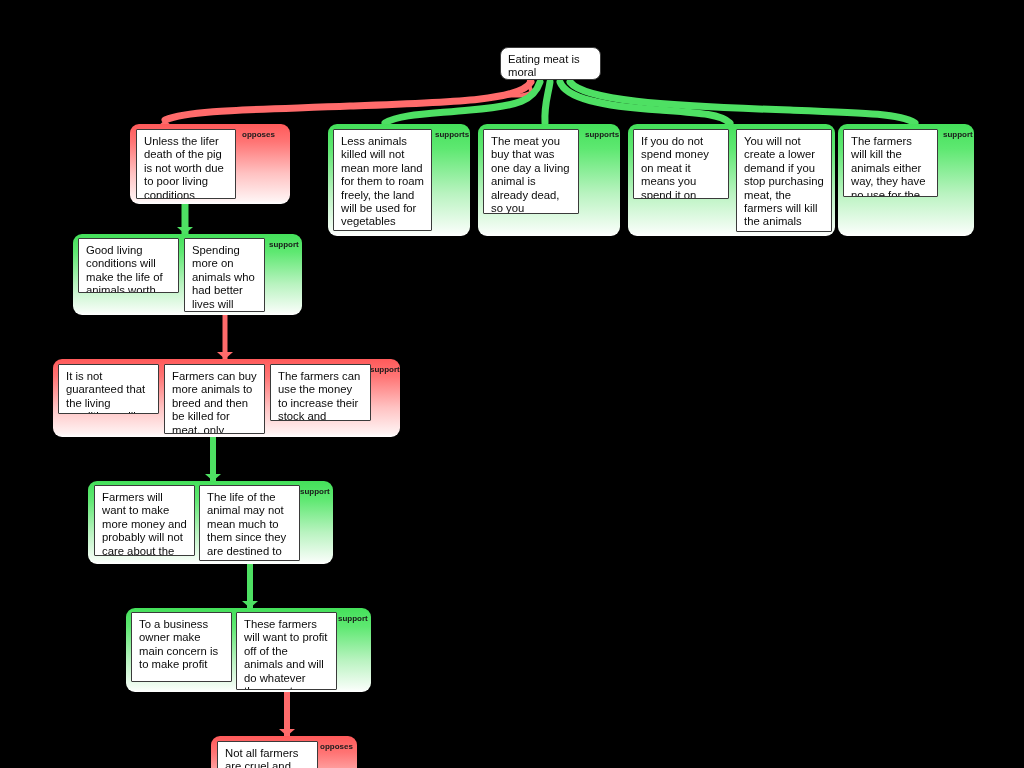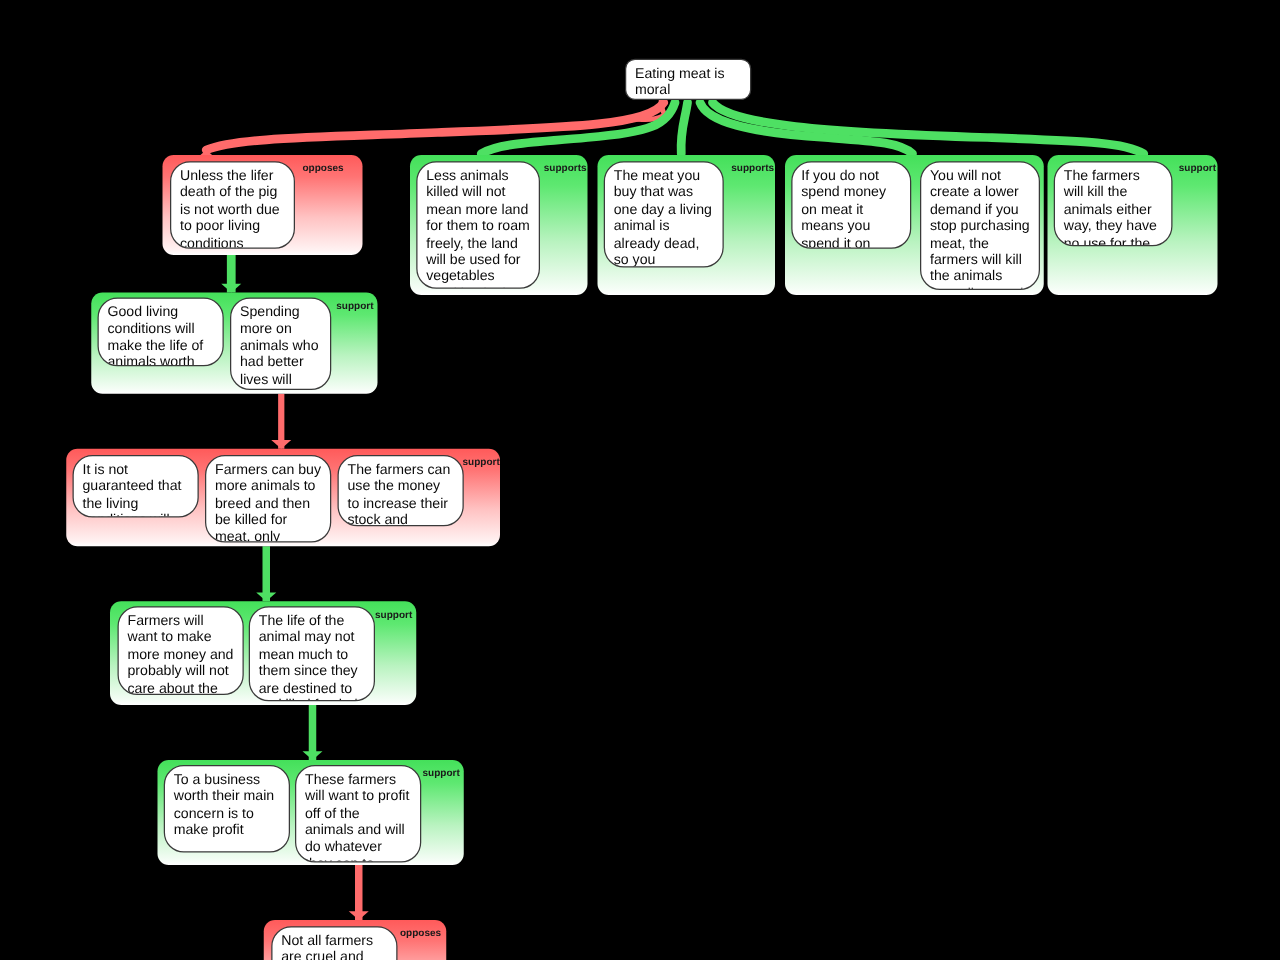--- a/index.html
+++ b/index.html
@@ -44,21 +44,21 @@
     font-size: 8px;
     color: #1a1a1a;
     white-space: nowrap;
     letter-spacing: 0px;
     font-weight: bold;
   }
   .card {
     position: absolute;
     background: #ffffff;
     border: 1.3px solid #3a3a3a;
-    border-radius: 16px;
+    border-radius: 1px;
     box-sizing: border-box;
     padding: 5px 7px 4px 7px;
     font-size: 11.3px;
     line-height: 13.4px;
     color: #0a0a0a;
     overflow: hidden;
   }
   .card.root {
     border-radius: 8px;
   }
@@ -174,21 +174,21 @@
     <span>Farmers will want to make more money and probably will not care about the life conditions</span>
   </div>
   <div class="card" style="left:199px; top:441px; width:101px; height:76px;">
     <span>The life of the animal may not mean much to them since they are destined to be killed for their meat anyway.</span>
   </div>
 
   <div class="panel support" style="left:126px; top:564px; width:245px; height:84px;">
     <div class="panel-label" style="left:212px; top:6px;">support</div>
   </div>
   <div class="card" style="left:131px; top:568px; width:101px; height:70px;">
-    <span>To a business worth their main concern is to make profit</span>
+    <span>To a business owner make main concern is to make profit</span>
   </div>
   <div class="card" style="left:236px; top:568px; width:101px; height:78px;">
     <span>These farmers will want to profit off of the animals and will do whatever they can to ensure their investment does not go to waste.</span>
   </div>
 
   <div class="panel oppose" style="left:211px; top:692px; width:146px; height:76px;">
     <div class="panel-label" style="left:109px; top:6px;">opposes</div>
   </div>
   <div class="card" style="left:217px; top:697px; width:101px; height:71px;">
     <span>Not all farmers are cruel and there are some who care for the lives and living conditions of the animals</span>

